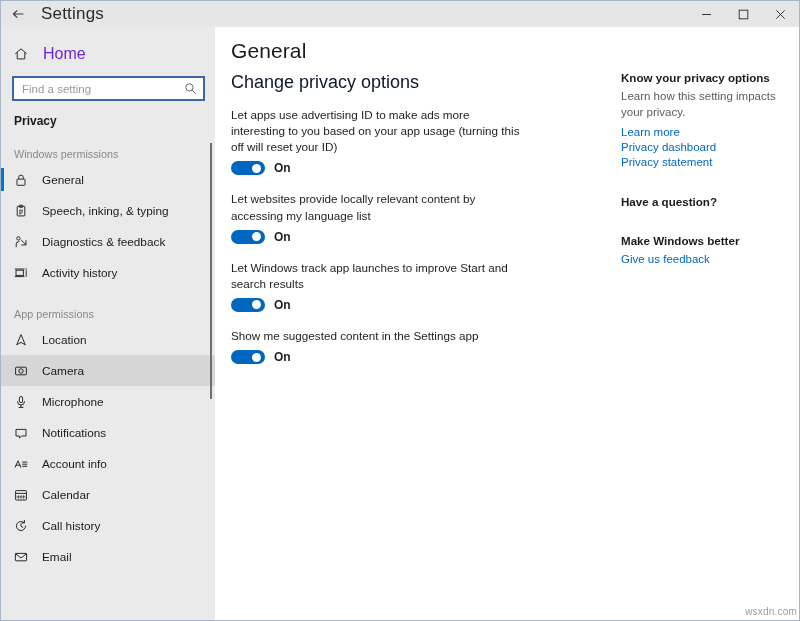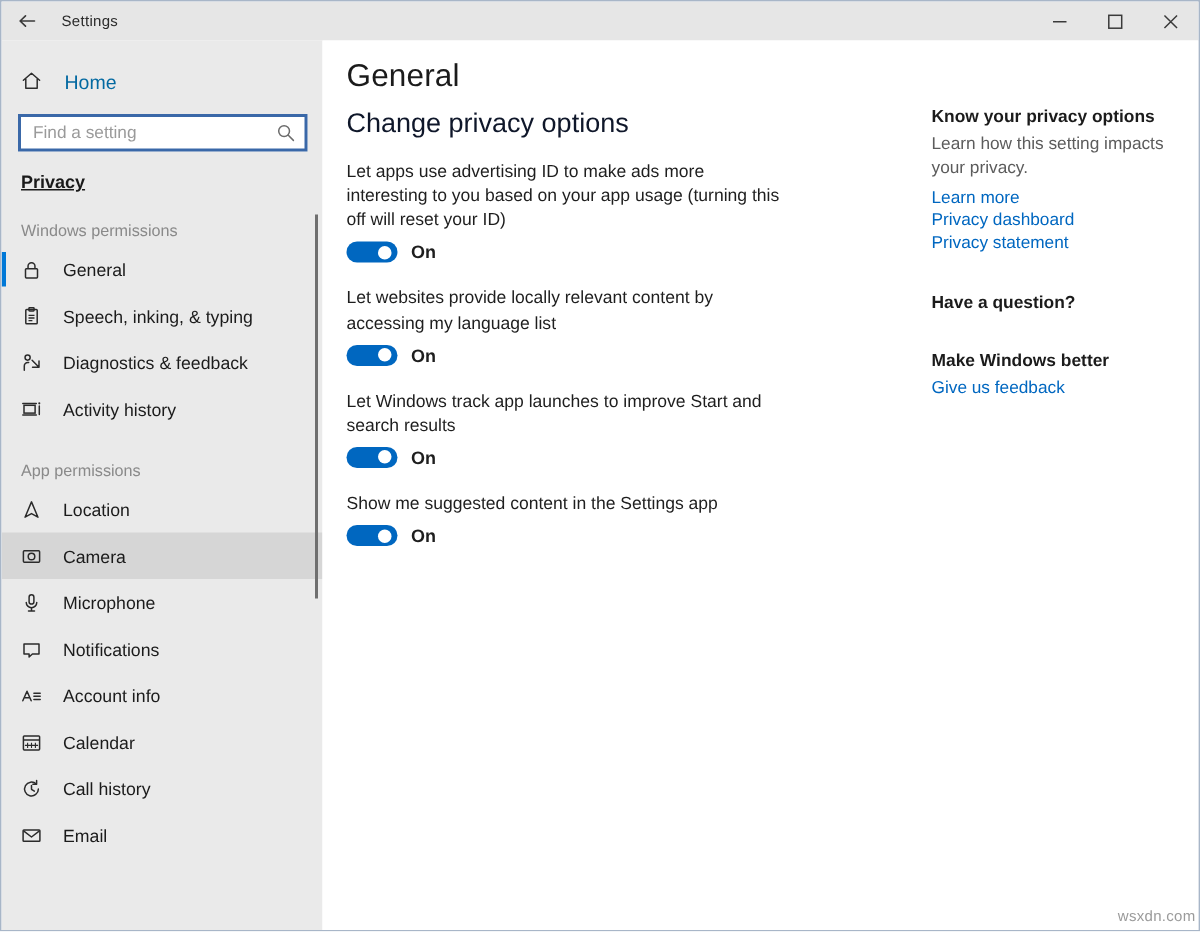--- a/index.html
+++ b/index.html
@@ -48,21 +48,21 @@
   .back-btn {
     width: 34px;
     height: 26px;
     display: flex;
     align-items: center;
     justify-content: center;
     color: #333333;
   }
   .back-btn svg { display:block; }
   .title-text {
-    font-size: 10px;
+    font-size: 17px;
     color: #2b2b2b;
     margin-left: 6px;
     letter-spacing: .2px;
   }
   .caption-buttons {
     position: absolute;
     right: 0; top: 0;
     height: 26px;
     display: flex;
   }
@@ -96,22 +96,22 @@
     box-sizing: border-box;
   }
   .home-row .ico {
     width: 20px;
     display: flex;
     align-items: center;
     justify-content: flex-start;
     color: #2d2d2d;
   }
   .home-row .lbl {
-    font-size: 13px;
-    color: #0369a1;
+    font-size: 16px;
+    color: #6d28d9;
     margin-left: 9px;
   }
 
   .search-wrap {
     margin: 6px 10px 0 11px;
     height: 25px;
     background: #ffffff;
     border: 2px solid #3a68a8;
     box-sizing: border-box;
     display: flex;
@@ -129,21 +129,20 @@
     padding: 0;
   }
   .search-wrap input::placeholder { color: #9a9a9a; }
   .search-icon { color: #6b6b6b; display:flex; align-items:center;}
 
   .section-title-privacy {
     font-size: 12px;
     font-weight: bold;
     color: #1a1a1a;
     padding: 13px 0 0 13px;
-    text-decoration: underline;
   }
 
   .group-label {
     font-size: 10.8px;
     color: #8a8a8a;
     padding-left: 13px;
     margin-top: 20px;
     margin-bottom: 4px;
   }
 

